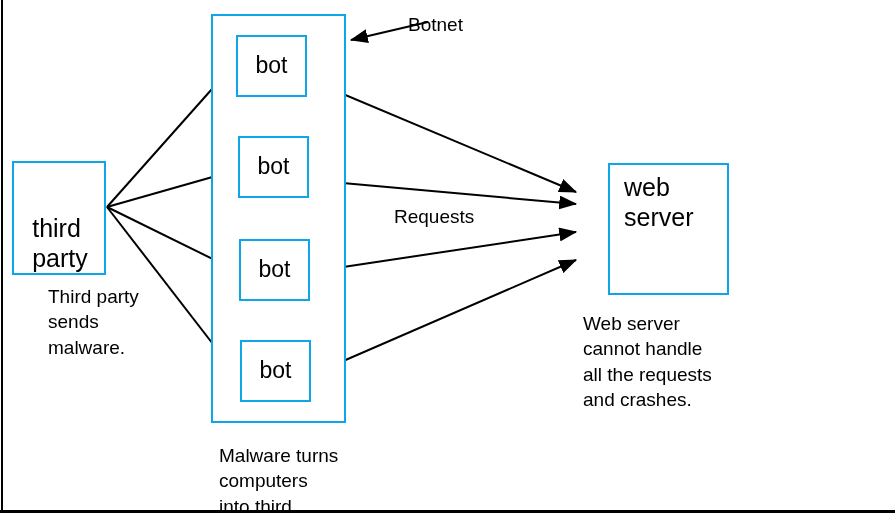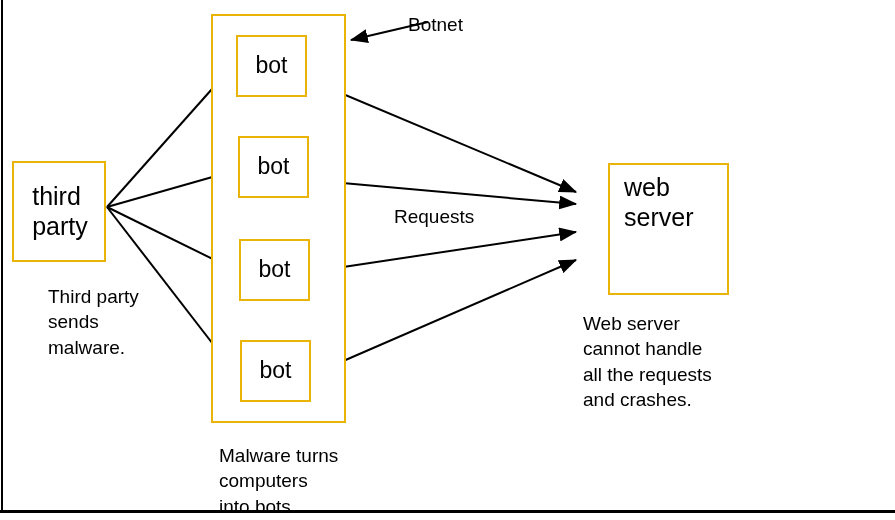--- a/index.html
+++ b/index.html
@@ -21,40 +21,40 @@
   #diagram-svg {
     position: absolute;
     left: 0;
     top: 0;
     width: 895px;
     height: 520px;
   }
   .node-box {
     position: absolute;
     box-sizing: border-box;
-    border: 2px solid #eab308;
+    border: 2px solid #0ea5e9;
     background: #ffffff;
     display: flex;
     flex-direction: column;
     align-items: center;
     justify-content: flex-start;
     color: #000000;
   }
   .node-label {
     white-space: pre-line;
     text-align: center;
     line-height: 1.18;
   }
   
   #third-party-node {
     left: 12px;
     top: 161px;
     width: 94px;
-    height: 101px;
-    justify-content: center;
+    height: 114px;
+    justify-content: flex-end;
   }
   #third-party-node .node-label {
     font-size: 25px;
     text-align: left;
     padding-left: 2px;
   }
   
   #botnet-container {
     left: 211px;
     top: 14px;
@@ -175,21 +175,21 @@
   </div>
 
   <div class="edge-label" id="label-botnet">Botnet</div>
   <div class="edge-label" id="label-requests">Requests</div>
 
   <div class="caption" id="caption-third-party">Third party
 sends
 malware.</div>
   <div class="caption" id="caption-malware">Malware turns
 computers
-into bots.</div>
+into third.</div>
   <div class="caption" id="caption-webserver">Web server
 cannot handle
 all the requests
 and crashes.</div>
 
   <div id="frame-left"></div>
   <div id="frame-bottom"></div>
 
 </div>
 

